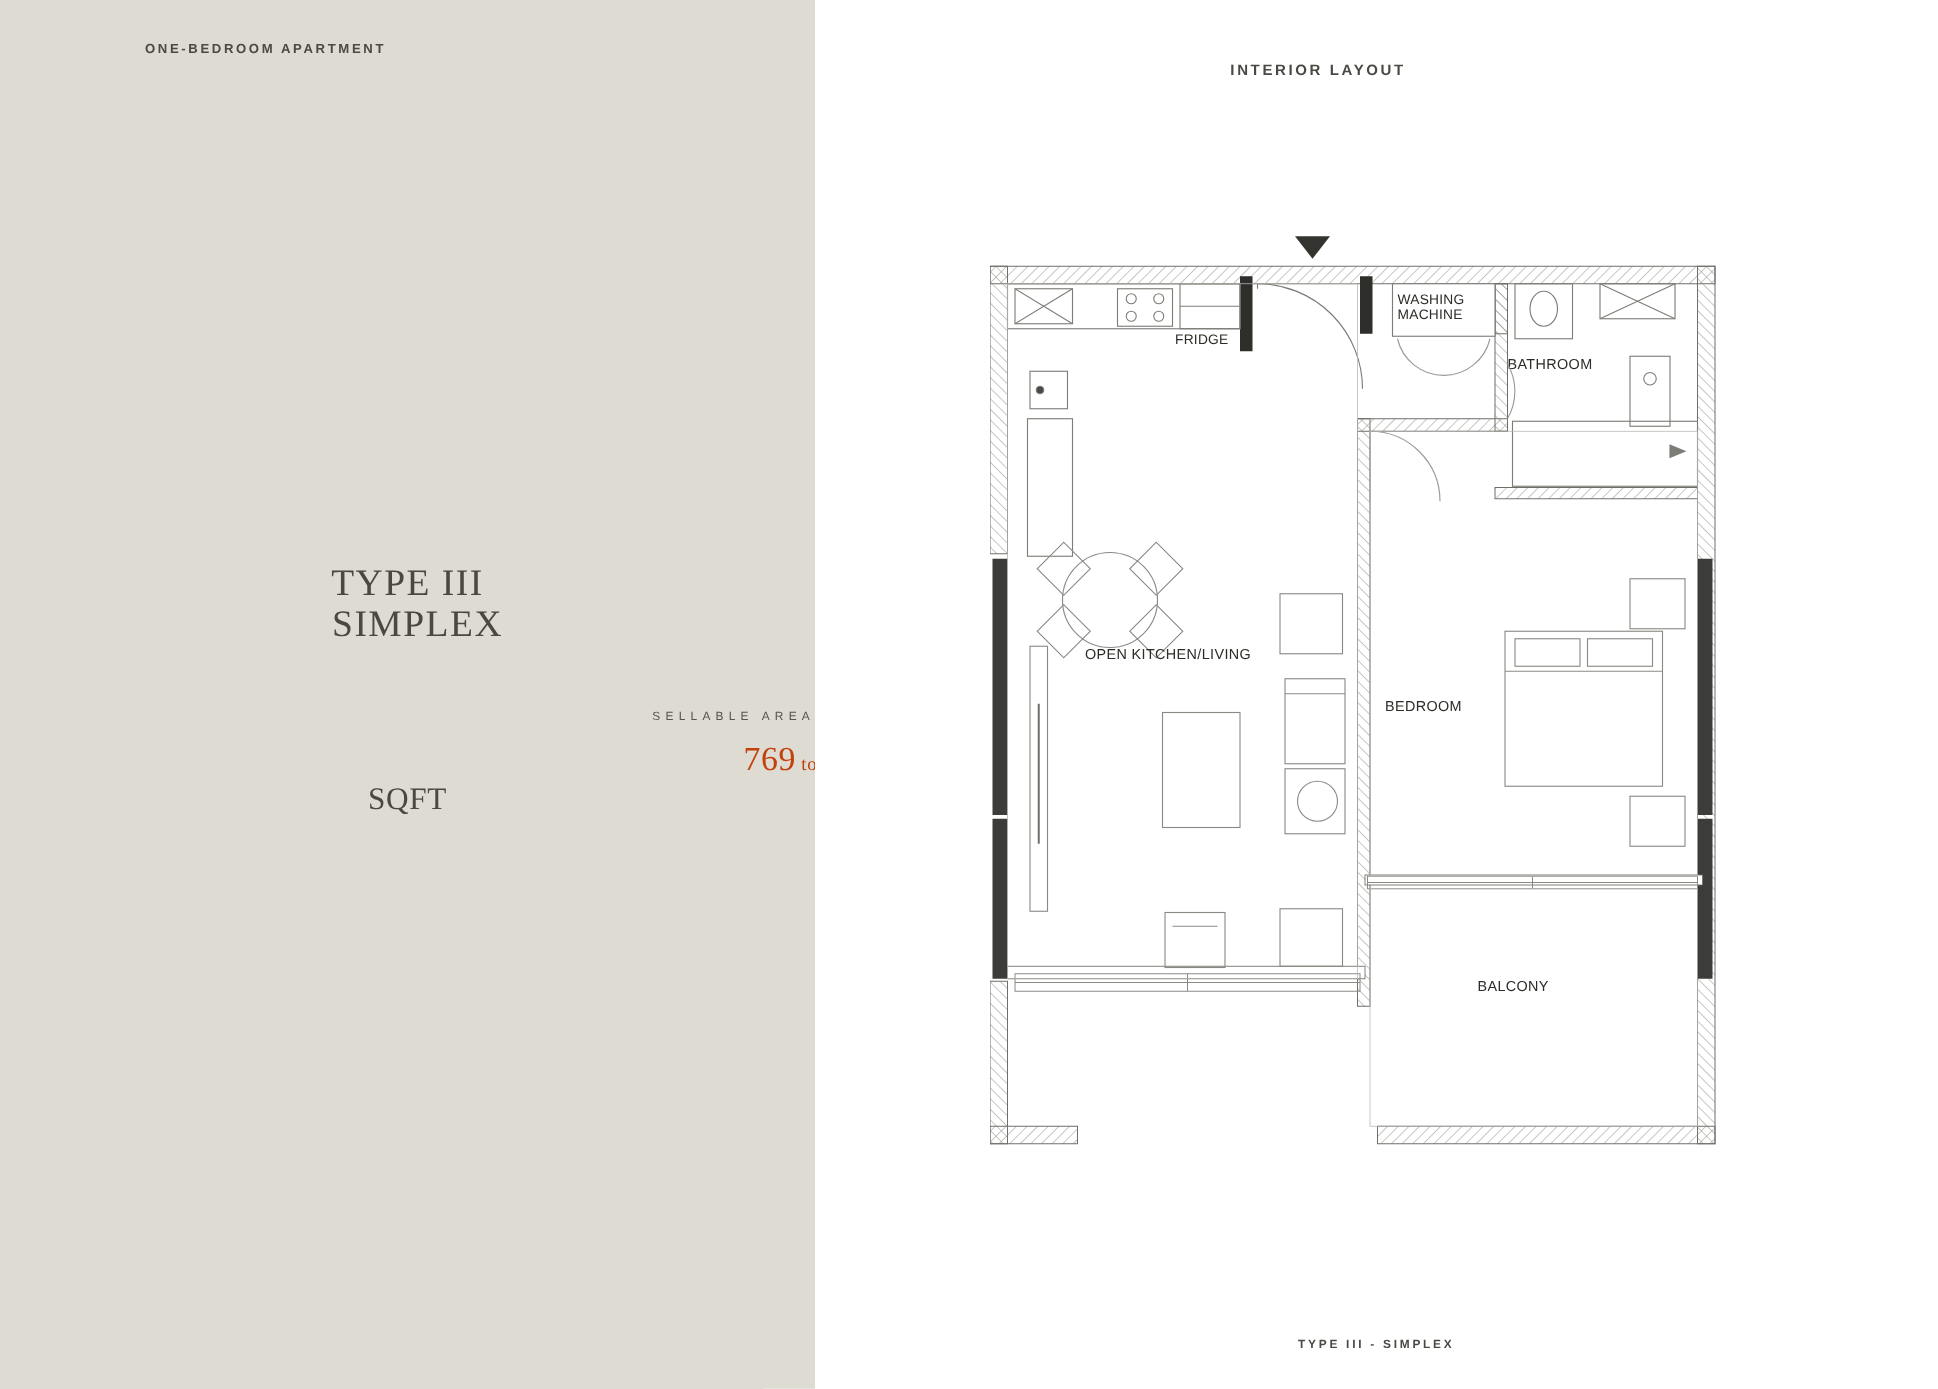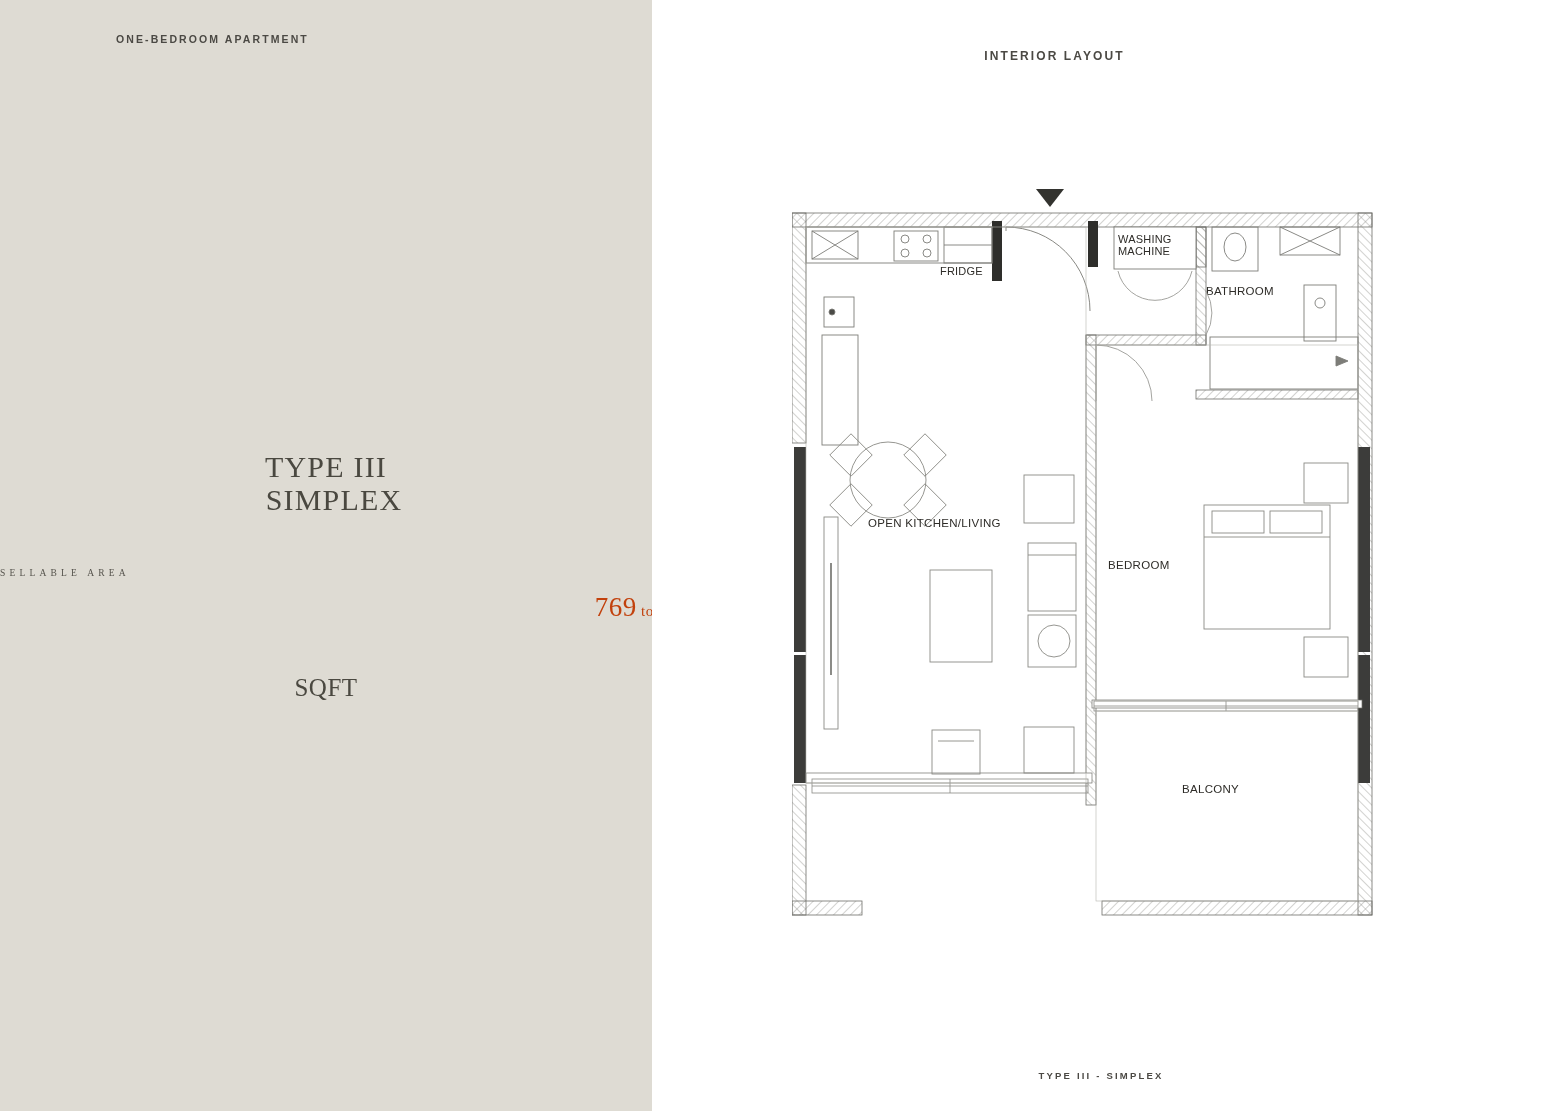--- a/index.html
+++ b/index.html
@@ -50,22 +50,22 @@
     font-size: 30px;
     letter-spacing: 1.2px;
     line-height: 33px;
     padding-left: 16px;
   }
   #sellable-label {
     position: absolute;
     left: 0;
     top: 568px;
     width: 652px;
-    text-align: left;
-    font-family: Liberation Serif, serif;
+    text-align: right;
+    font-family: Liberation Sans, sans-serif;
     font-size: 9.5px;
     letter-spacing: 4.2px;
     color: #55534c;
   }
   #area-value {
     position: absolute;
     left: 0;
     top: 592px;
     width: 700px;
     text-align: right;
@@ -79,21 +79,20 @@
   }
   #area-unit {
     position: absolute;
     left: 0;
     top: 626px;
     width: 652px;
     text-align: center;
     font-size: 25px;
     color: #4a4840;
     letter-spacing: 0.5px;
-    margin-top: 48px;
   }
 
   
   #right-panel {
     position: absolute;
     left: 652px; top: 0;
     width: 898px;
     height: 1111px;
     background: #ffffff;
   }

